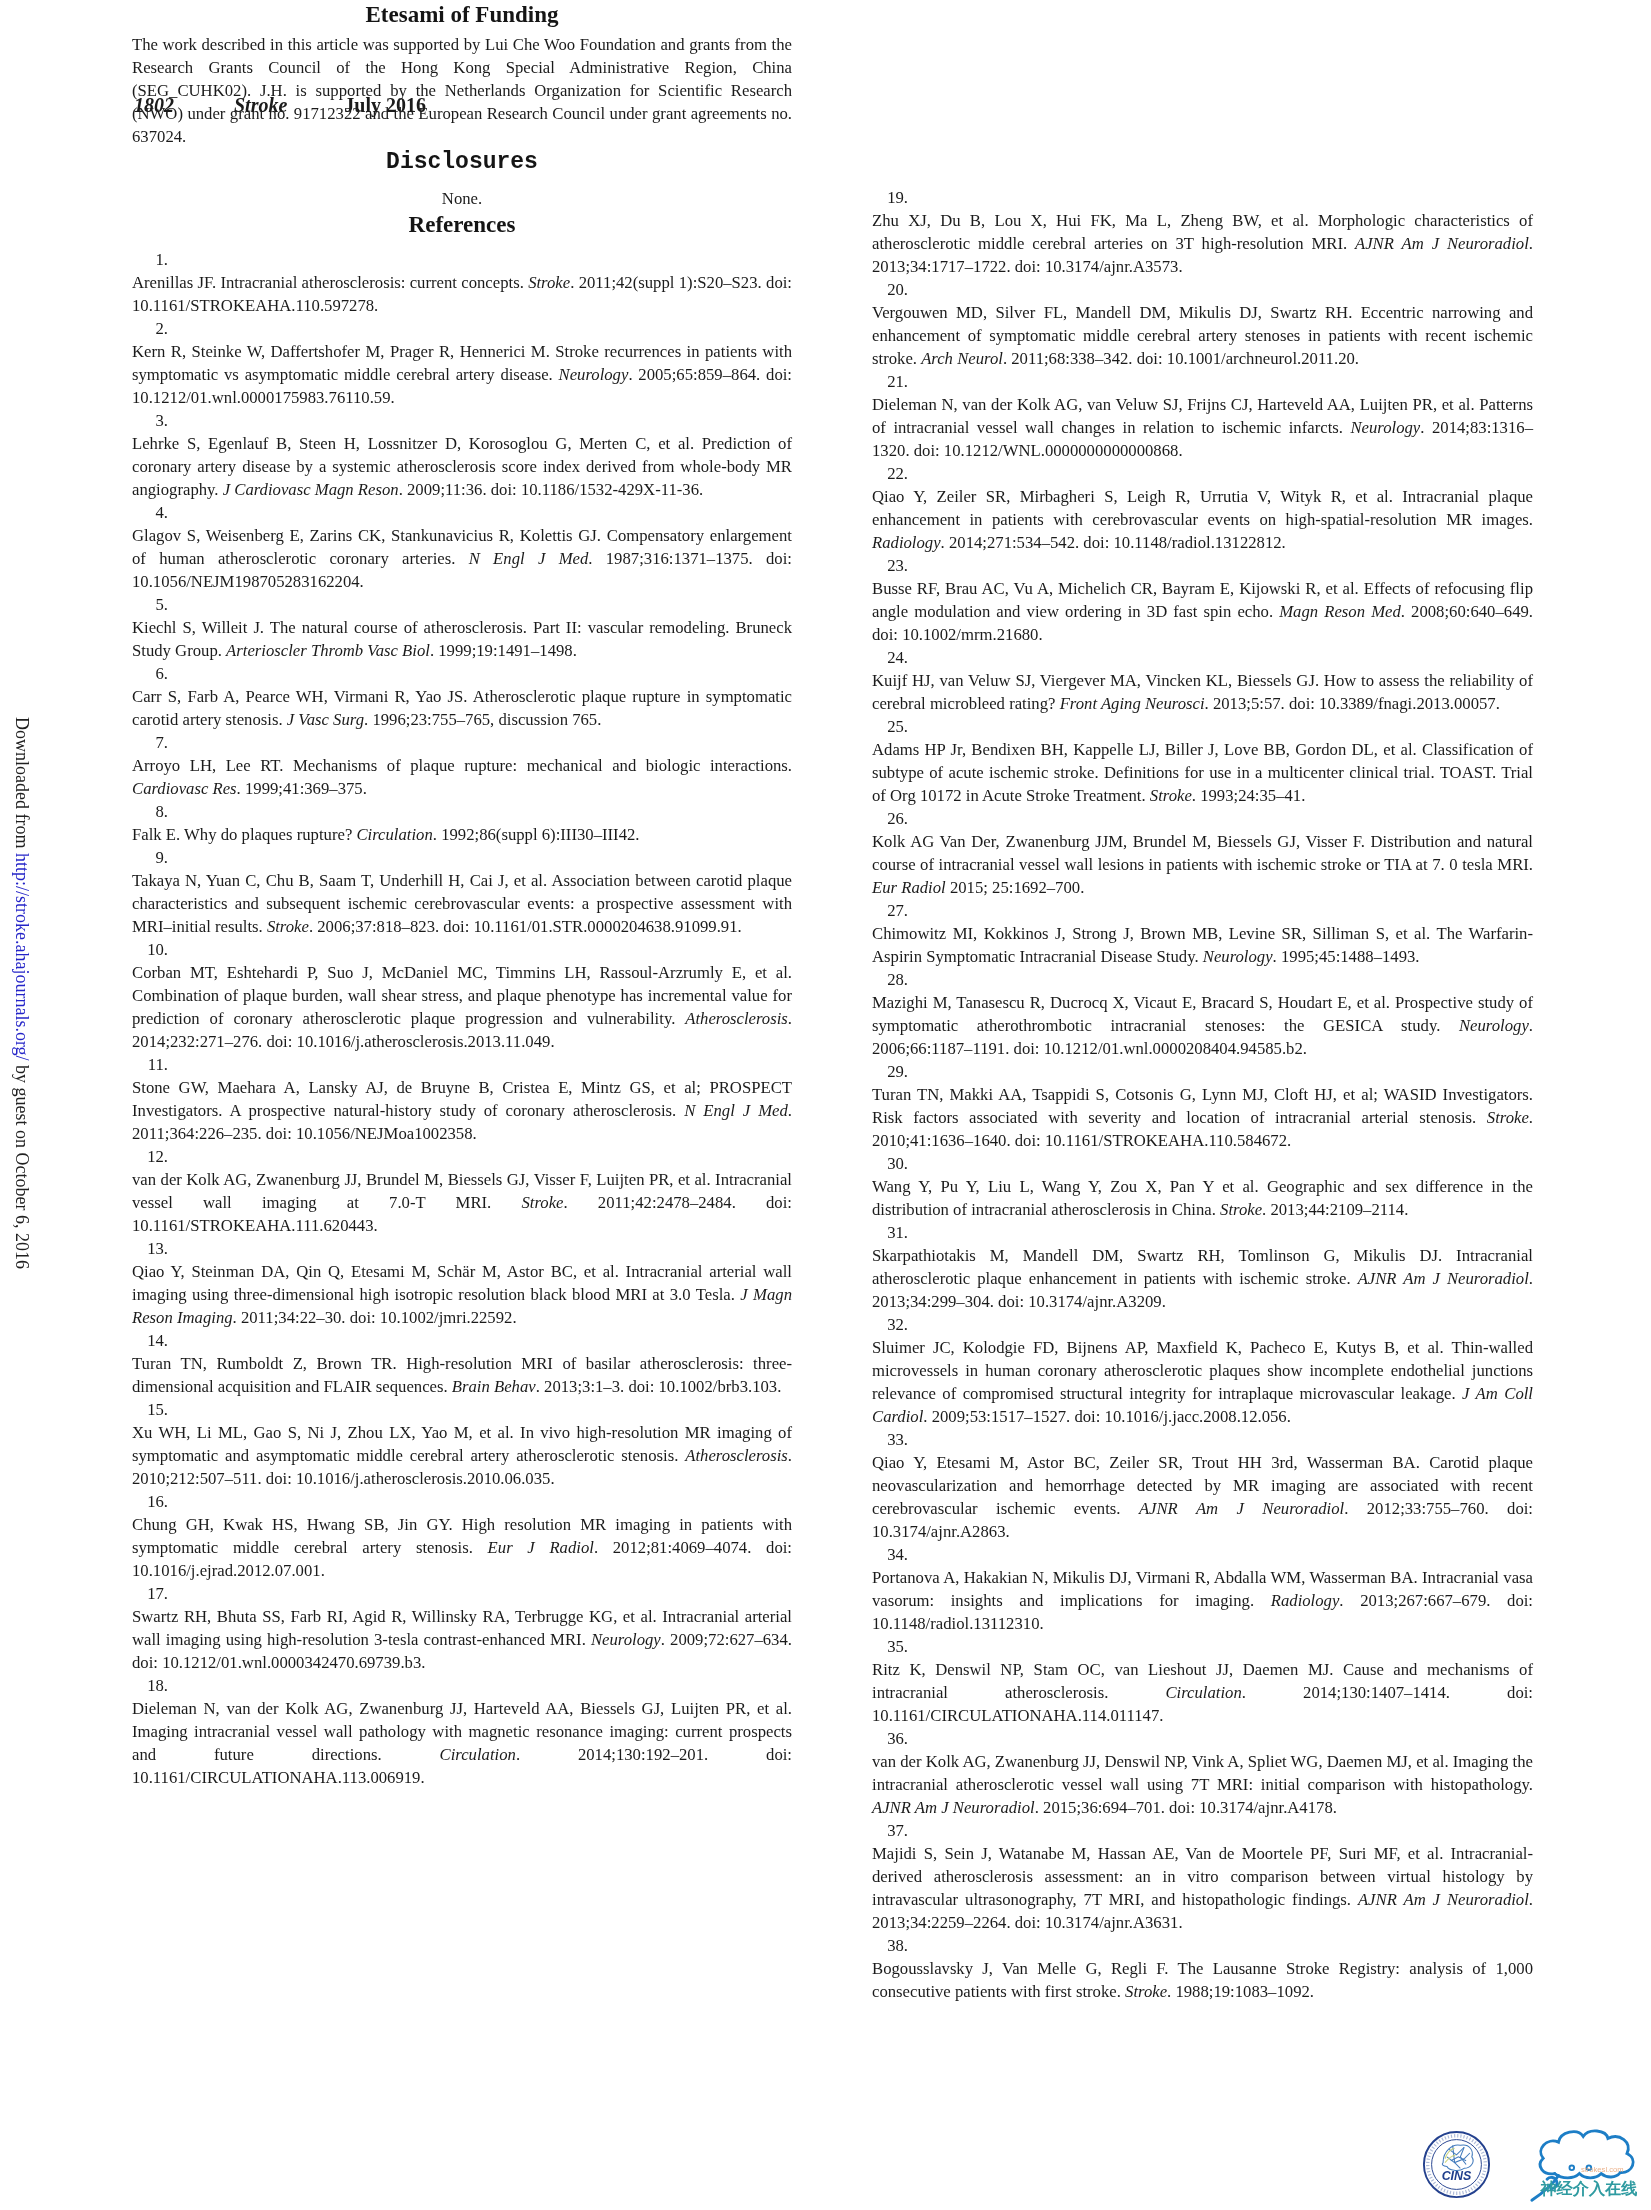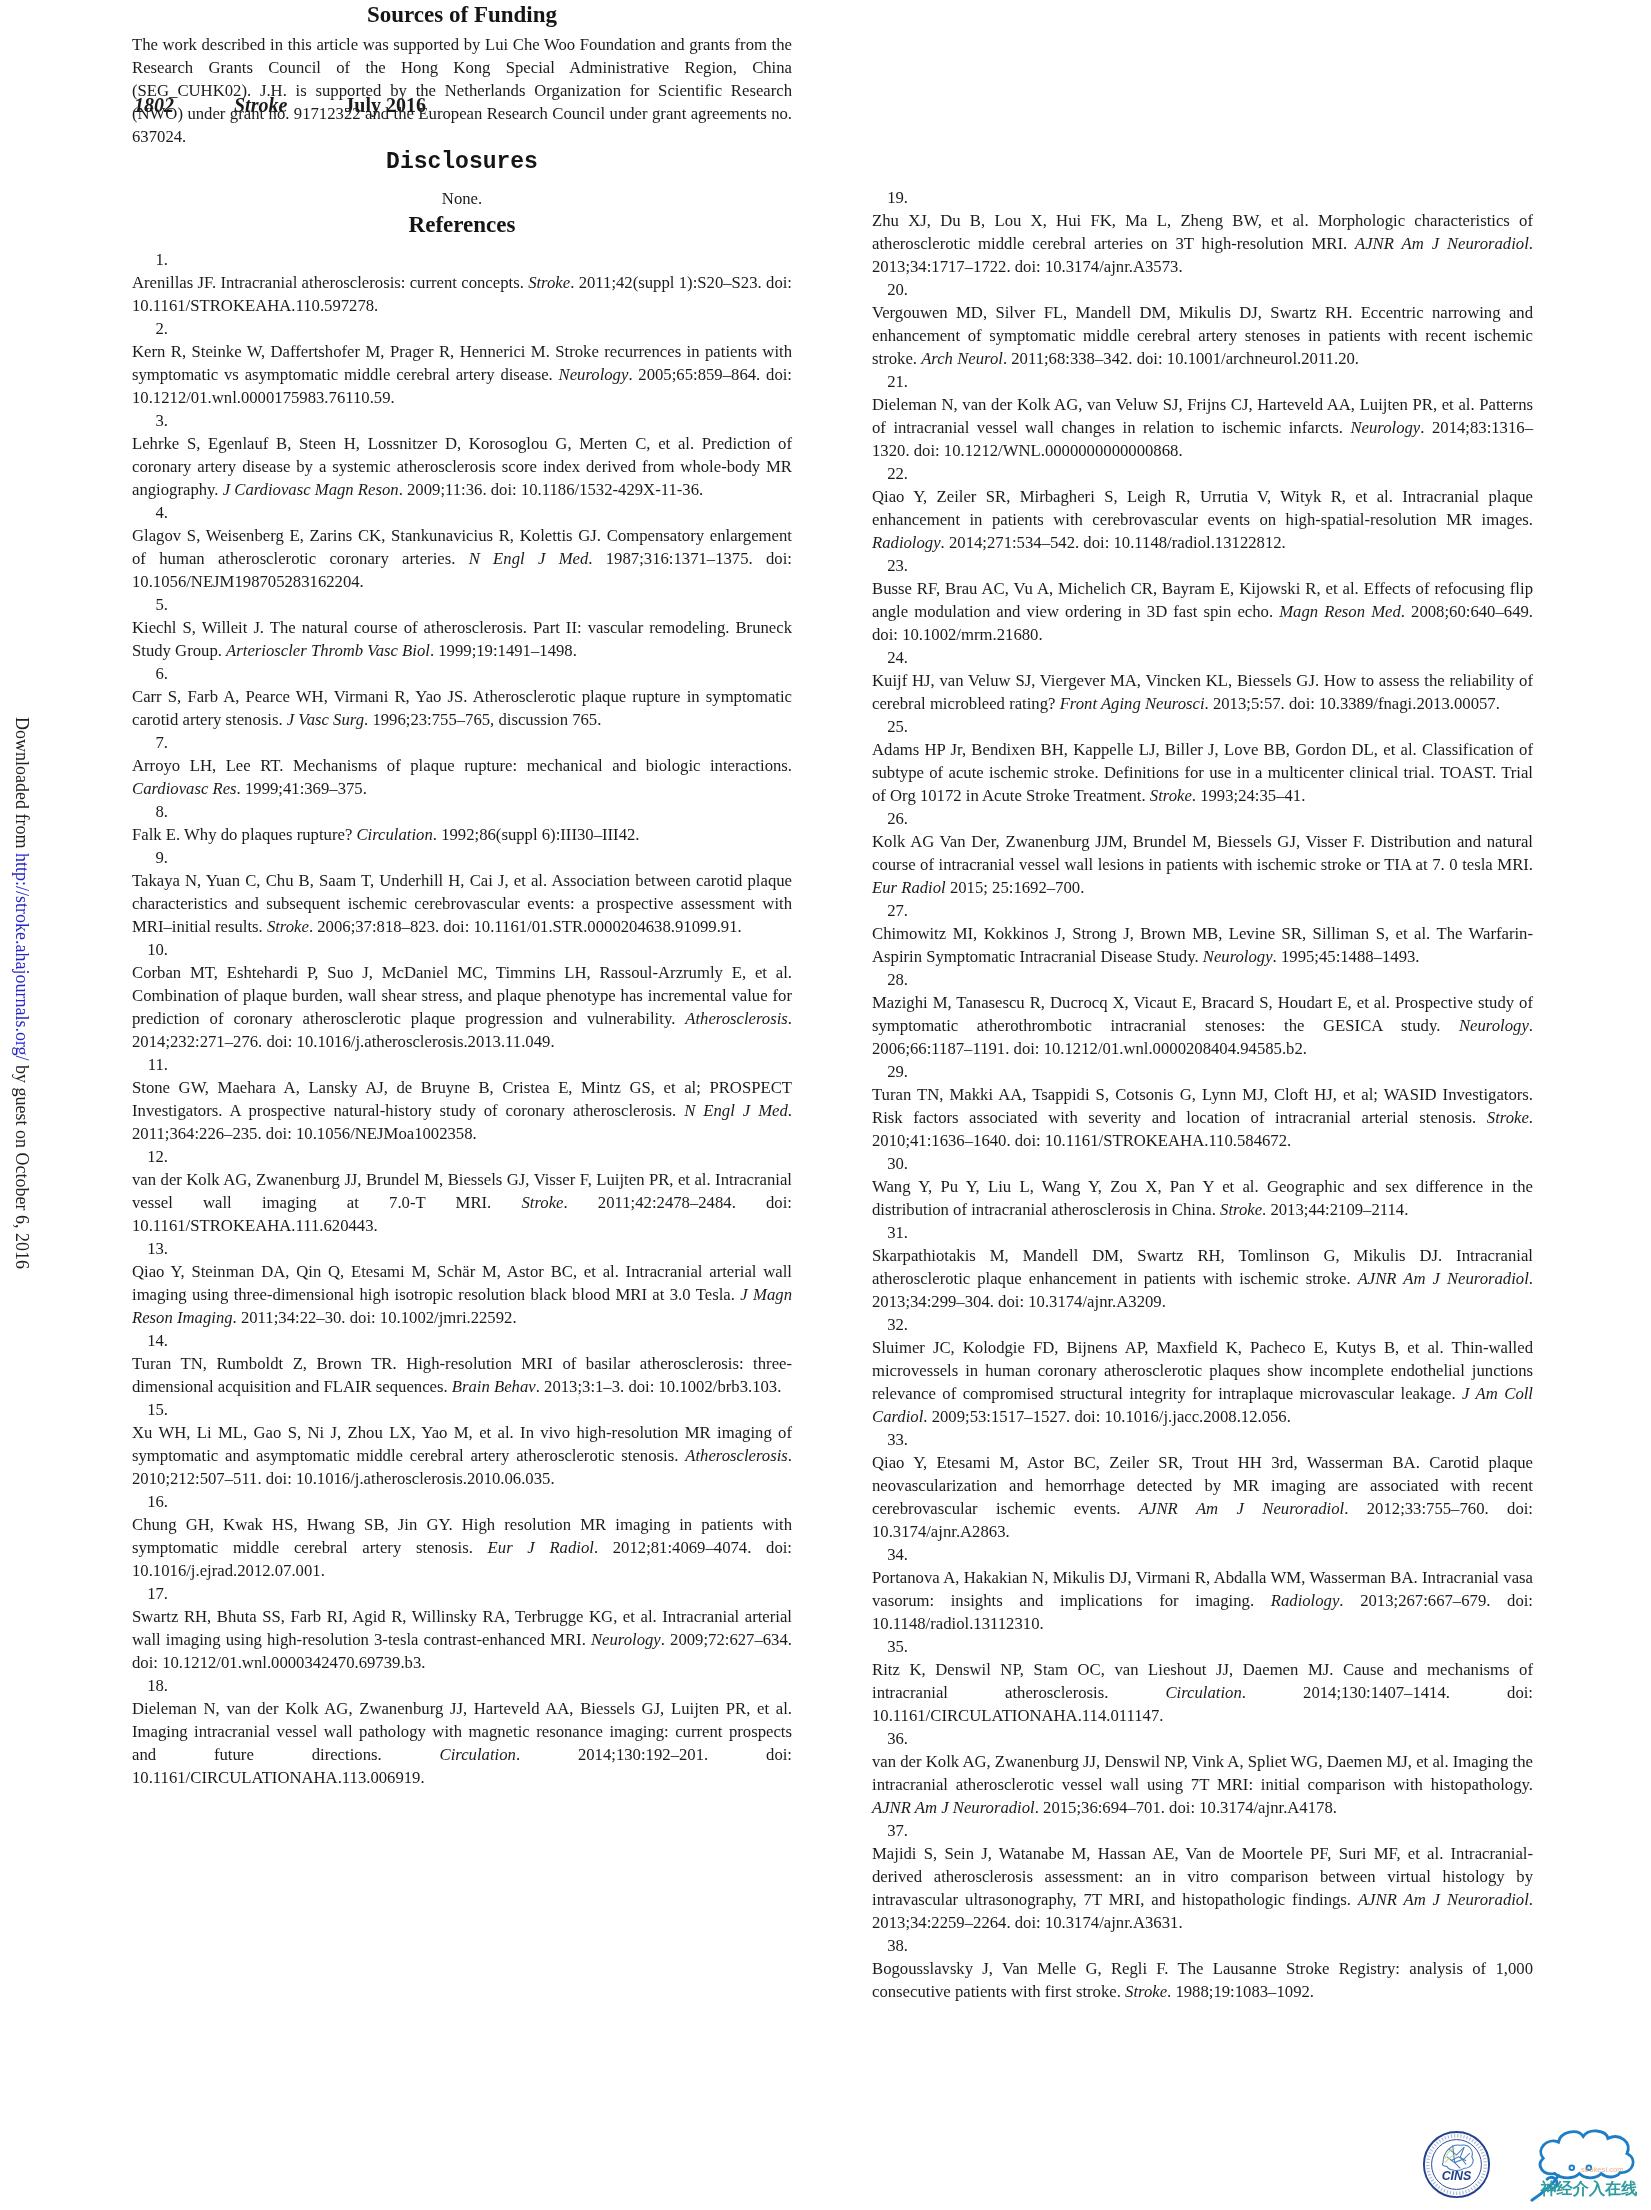--- a/index.html
+++ b/index.html
@@ -48,21 +48,21 @@
 
 <div class="header">
   <span class="pagenum">1802</span><span class="journal">Stroke</span><span class="issue">July 2016</span>
 </div>
 
 <div class="sidebar">
   <span>Downloaded from </span><span class="url">http://stroke.ahajournals.org/</span><span> by guest on October 6, 2016</span>
 </div>
 
 <div class="col col-left">
-  <h2 class="sec funding-title">Sources of Funding</h2>
+  <h2 class="sec funding-title">Etesami of Funding</h2>
   <div class="funding-body">The work described in this article was supported by Lui Che Woo Foundation and grants from the Research Grants Council of the Hong Kong Special Administrative Region, China (SEG_CUHK02). J.H. is supported by the Netherlands Organization for Scientific Research (NWO) under grant no. 91712322 and the European Research Council under grant agreements no. 637024.</div>
 
   <h2 class="sec disclosures-title">Disclosures</h2>
   <div class="disclosures-body">None.</div>
 
   <h2 class="sec references-title">References</h2>
   <div class="reflist">
       <div class="ref">
         <span class="ref-num">1.</span>
         <span class="ref-text"><span>Arenillas JF. Intracranial atherosclerosis: current concepts. </span><i>Stroke</i><span>. 2011;42(suppl 1):S20–S23. doi: 10.1161/STROKEAHA.110.597278.</span></span>

